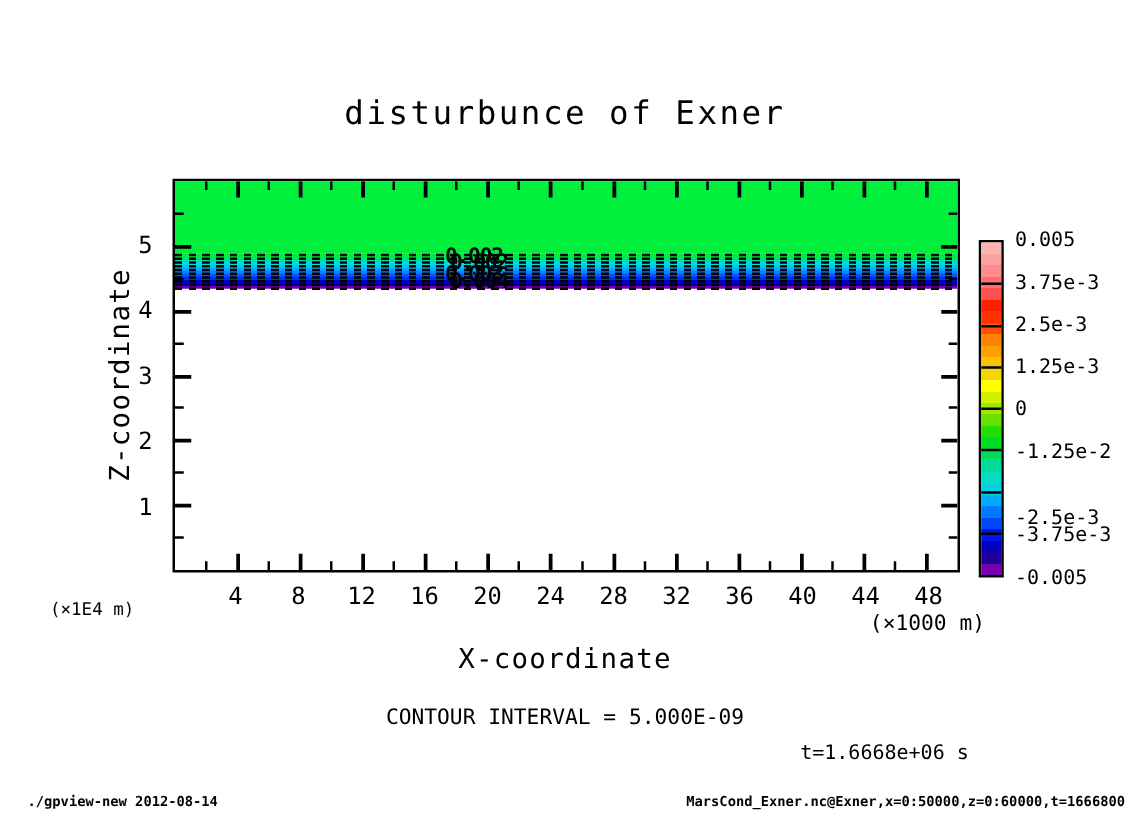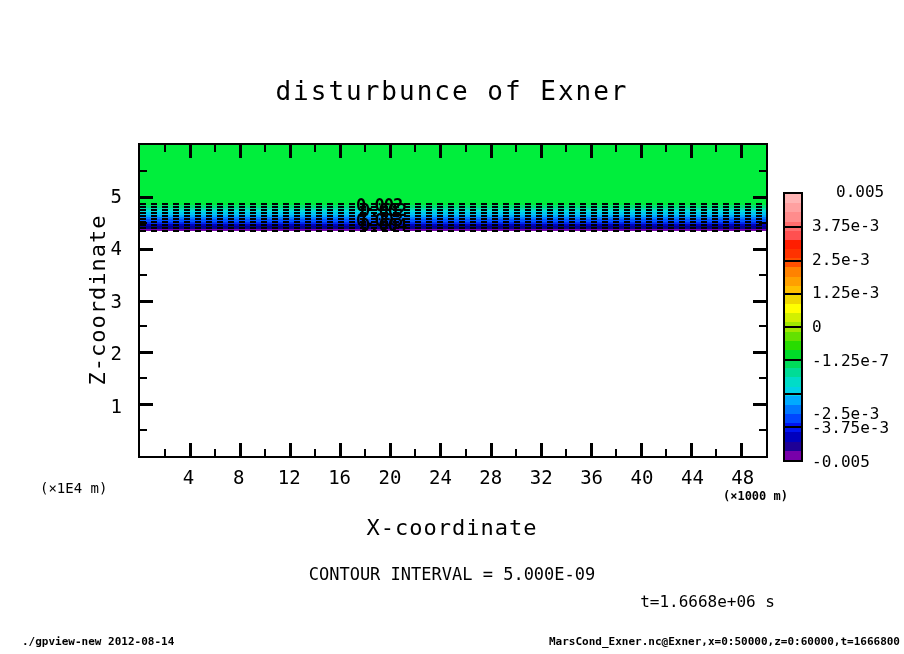--- a/index.html
+++ b/index.html
@@ -11,21 +11,21 @@
   .plot-inner{position:absolute;left:0;top:0;width:626px;height:311px;overflow:hidden;}
   .fill-green{position:absolute;left:0;top:0;width:626px;height:58px;}
   .band{position:absolute;left:0;top:58px;width:626px;height:28px;}
   .dash-line{position:absolute;left:0;width:626px;height:2px;
              background:repeating-linear-gradient(90deg,#000 0 6px,transparent 6px 11px);}
   .tick{position:absolute;background:#000;}
   .contour-label{position:absolute;font-size:17px;font-weight:bold;letter-spacing:-1px;line-height:16px;}
   .ytick-label{position:absolute;left:94px;width:28px;text-align:right;font-size:19px;line-height:22px;}
   .xtick-label{position:absolute;top:466px;width:50px;margin-left:-25px;text-align:center;font-size:19px;}
   .unit-left{left:40px;top:480px;font-size:14px;}
-  .unit-right{left:588px;top:489px;width:200px;text-align:right;font-size:12px;font-weight:bold;}
+  .unit-right{left:588px;top:489px;width:200px;text-align:right;font-size:17px;}
   .xaxis-title{top:515px;left:0;width:904px;text-align:center;font-size:22px;letter-spacing:1px;}
   .yaxis-title{left:97px;top:300px;transform:translate(-50%,-50%) rotate(-90deg);font-size:22px;letter-spacing:1px;white-space:nowrap;}
   .contour-interval{top:564px;left:0;width:904px;text-align:center;font-size:17px;}
   .time-note{top:592px;left:575px;width:200px;text-align:right;font-size:16px;}
   .cbar{left:783px;top:192px;width:20px;height:270px;border:2px solid #000;box-sizing:border-box;}
   .cbar-stripes{position:absolute;left:0;top:0;width:16px;height:266px;}
   .cbar-sep{position:absolute;left:0;width:16px;height:2px;background:#000;}
   .cbar-label{position:absolute;left:812px;font-size:16px;line-height:16px;white-space:nowrap;}
   .footer{top:635px;font-size:11px;font-weight:bold;white-space:nowrap;}
   .footer-left{left:22px;}
@@ -165,26 +165,26 @@
       <div class="cbar-sep" style="top: 32.25px;"></div>
       <div class="cbar-sep" style="top: 65.5px;"></div>
       <div class="cbar-sep" style="top: 98.75px;"></div>
       <div class="cbar-sep" style="top: 132px;"></div>
       <div class="cbar-sep" style="top: 165.25px;"></div>
       <div class="cbar-sep" style="top: 198.5px;"></div>
       <div class="cbar-sep" style="top: 231.75px;"></div>
     </div>
 </div>
 <div id="cbar-labels">
-    <div class="abs cbar-label" style="top: 184px; margin-left: 24px;">0.005</div>
+    <div class="abs cbar-label" style="top: 184px;">0.005</div>
     <div class="abs cbar-label" style="top: 217.75px;">3.75e-3</div>
     <div class="abs cbar-label" style="top: 251.5px;">2.5e-3</div>
     <div class="abs cbar-label" style="top: 285.25px;">1.25e-3</div>
     <div class="abs cbar-label" style="top: 319px;">0</div>
-    <div class="abs cbar-label" style="top: 352.75px;">-1.25e-7</div>
+    <div class="abs cbar-label" style="top: 352.75px;">-1.25e-2</div>
     <div class="abs cbar-label" style="top: 406px;">-2.5e-3</div>
     <div class="abs cbar-label" style="top: 420.25px;">-3.75e-3</div>
     <div class="abs cbar-label" style="top: 454px; text-align: center;">-0.005</div>
   </div>
 
 <div class="abs contour-interval">CONTOUR INTERVAL = 5.000E-09</div>
 <div class="abs time-note">t=1.6668e+06 s</div>
 
 <div class="abs footer footer-left">./gpview-new  2012-08-14</div>
 <div class="abs footer footer-right">MarsCond_Exner.nc@Exner,x=0:50000,z=0:60000,t=1666800</div>

